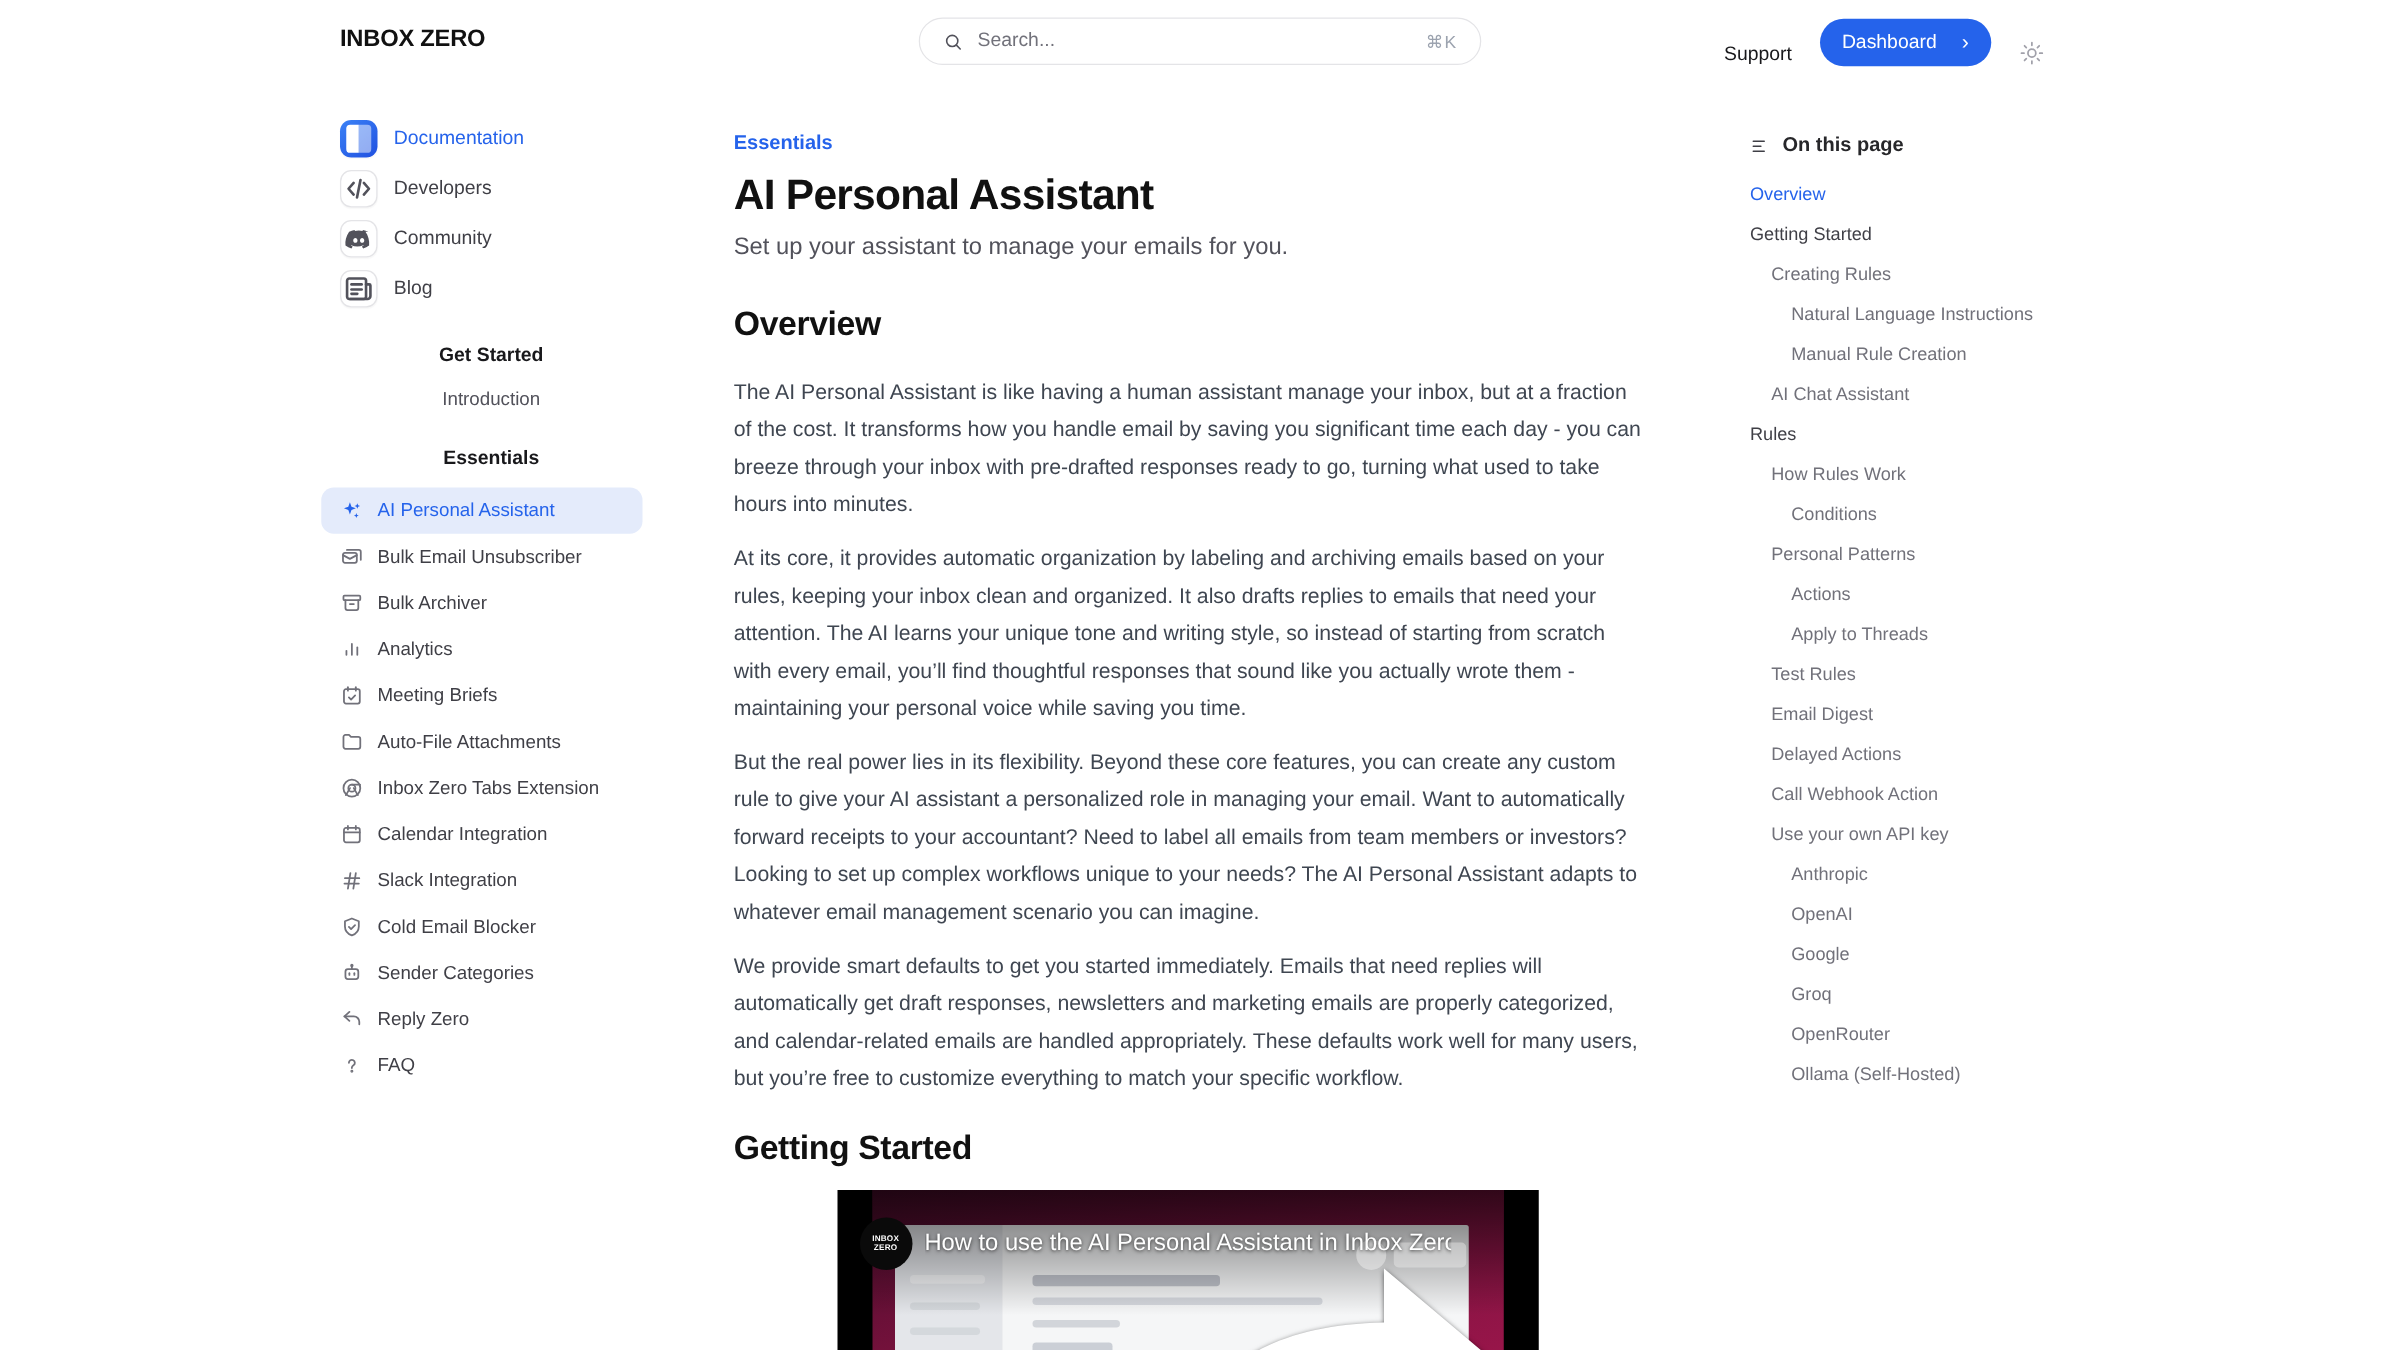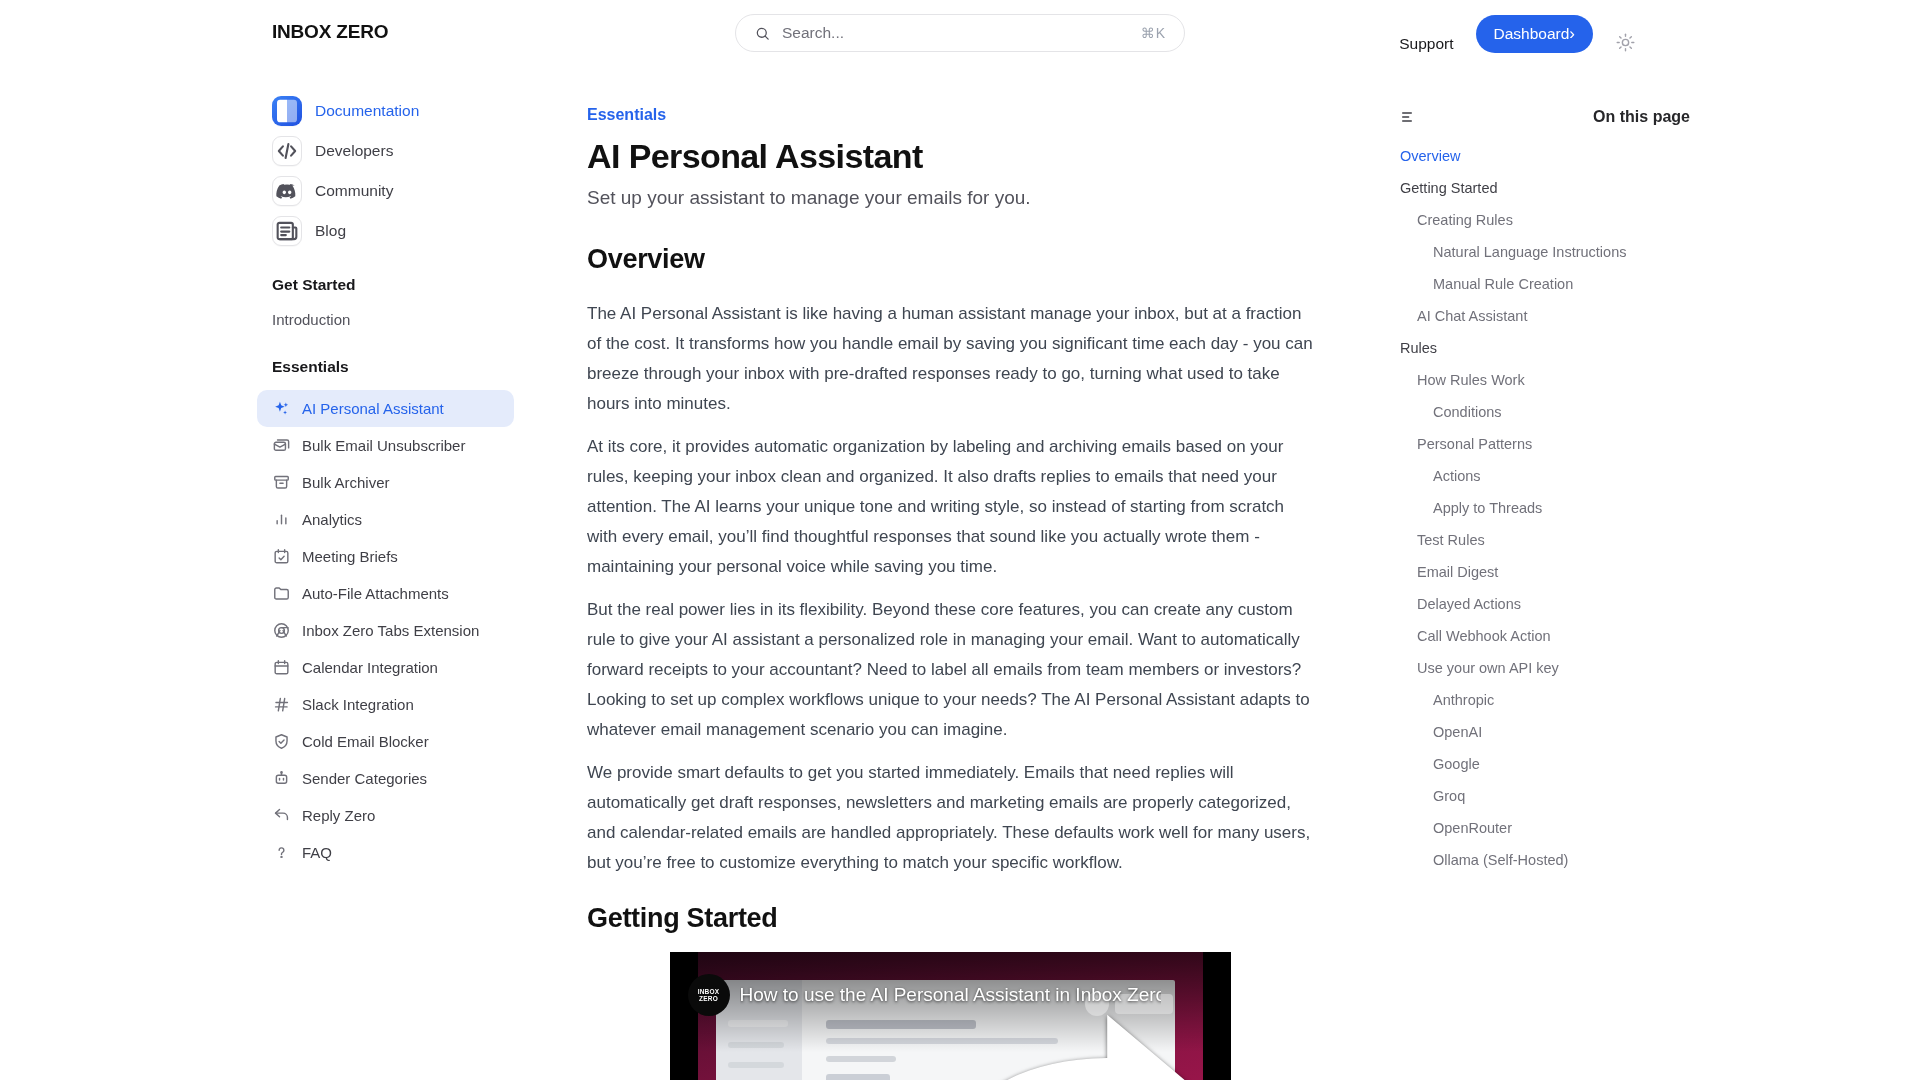--- a/index.html
+++ b/index.html
@@ -13,28 +13,28 @@
         letter-spacing:-0.2px;color:#111;cursor:pointer;}
   .searchbar{position:absolute;left:735px;top:14px;width:450px;height:38px;
         box-sizing:border-box;border:1px solid #e4e4e7;border-radius:19px;
         display:flex;align-items:center;gap:11px;padding:0 18px;background:#fff;cursor:text;}
   .search-ic{width:17px;height:17px;color:#52525b;flex:0 0 auto;}
   .search-ph{flex:1;font-size:15.5px;color:#71717a;}
   .kbd{font-size:14px;color:#9ca3af;letter-spacing:1px;}
   .header-right{position:absolute;right:284px;top:13px;height:40px;
         display:flex;align-items:flex-end;gap:22px;}
   .support{font-size:15.5px;color:#18181b;cursor:pointer;}
-  .dash-btn{display:flex;align-items:center;gap:0;height:38px;padding:4px 18px;
+  .dash-btn{display:flex;align-items:center;gap:20px;height:38px;padding:4px 18px;
         background:var(--accent);color:#fff;border:none;border-radius:20px;
         font-size:15.5px;font-weight:500;font-family:inherit;cursor:pointer;}
   .dash-btn .chev{font-size:17px;line-height:1;margin-top:-1px;}
   .sun{width:21px;height:21px;color:#a1a1aa;cursor:pointer;}
 
   
-  .sidebar{position:absolute;left:272px;top:96px;width:242px;}
+  .sidebar{position:absolute;left:272px;top:96px;width:242px;text-align:center;}
   .nav-item{display:flex;align-items:center;gap:13px;height:30px;margin-bottom:10px;
         font-size:15.5px;font-weight:500;color:#3f3f46;cursor:pointer;}
   .nav-tile{width:30px;height:30px;border-radius:9px;border:1px solid #e4e4e7;
         box-sizing:border-box;display:flex;align-items:center;justify-content:center;
         color:#52525b;background:#fff;box-shadow:0 1px 1px rgba(0,0,0,.03);}
   .nav-tile svg{width:16px;height:16px;}
   .nav-item.active .nav-tile{background:linear-gradient(140deg,#3b82f6,#2050e0);border:none;}
   .nav-item.active .nav-label{color:var(--accent);}
   .sec-head{font-size:15.5px;font-weight:700;color:#18181b;margin:30px 0 0;}
   .plain-item{font-size:15px;color:#52525b;margin-top:17px;cursor:pointer;}
@@ -75,21 +75,21 @@
   .vid-share{position:absolute;right:16px;top:30px;text-align:center;color:#fff;cursor:pointer;}
   .vid-share svg{width:30px;height:24px;display:block;margin:0 auto;
         filter:drop-shadow(0 1px 2px rgba(0,0,0,.6));}
   .blur-circle{position:absolute;right:122px;top:40px;width:24px;height:24px;border-radius:50%;
         background:rgba(245,245,245,.45);}
   .blur-chip{position:absolute;right:58px;top:42px;width:58px;height:20px;border-radius:4px;
         background:rgba(235,235,235,.45);}
 
   
   .toc{position:absolute;left:1400px;top:108px;width:290px;}
-  .toc-head{display:flex;align-items:center;gap:10px;font-size:16px;font-weight:600;color:#27272a;justify-content:space-between;}
+  .toc-head{display:flex;align-items:center;gap:10px;font-size:16px;font-weight:600;color:#27272a;}
   .toc-head .toc-ic{width:16px;height:16px;color:#3f3f46;}
   .toc-list{margin-top:14px;}
   .toc-item{height:32px;display:flex;align-items:center;font-size:14.5px;color:#71717a;cursor:pointer;}
   .toc-item.lvl0{color:#3f3f46;}
   .toc-item.lvl1{padding-left:17px;}
   .toc-item.lvl2{padding-left:33px;}
   .toc-item.active{color:var(--accent);}
   .icon svg{display:block;width:100%;height:100%;}
 </style>
 </head>

